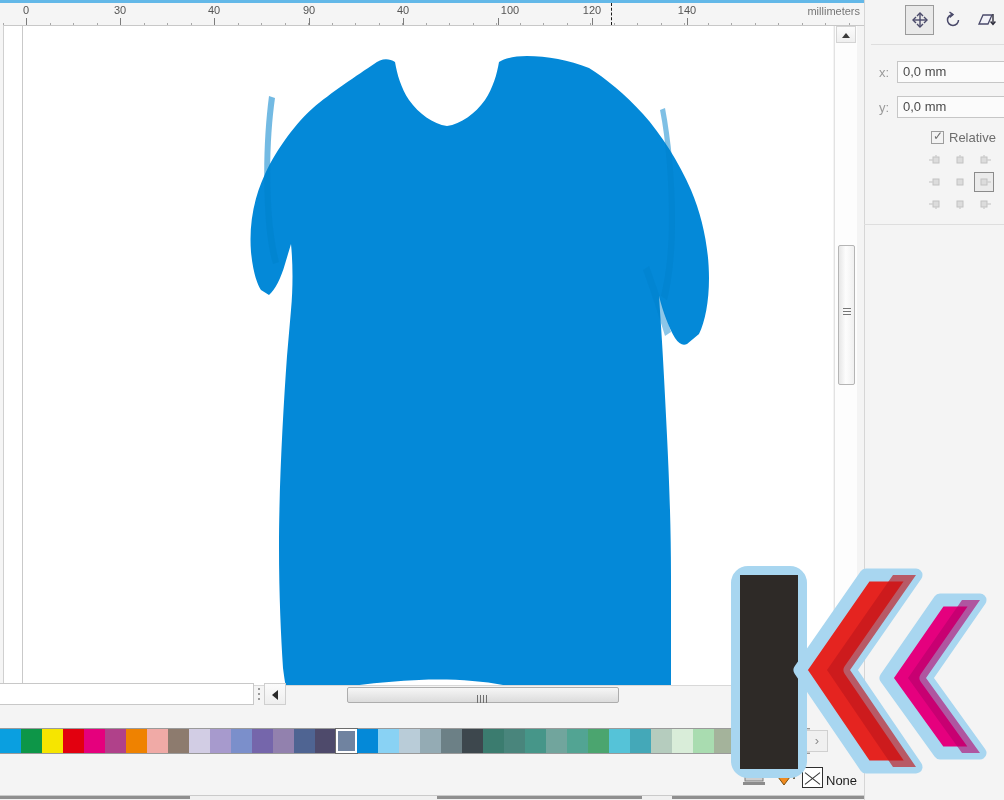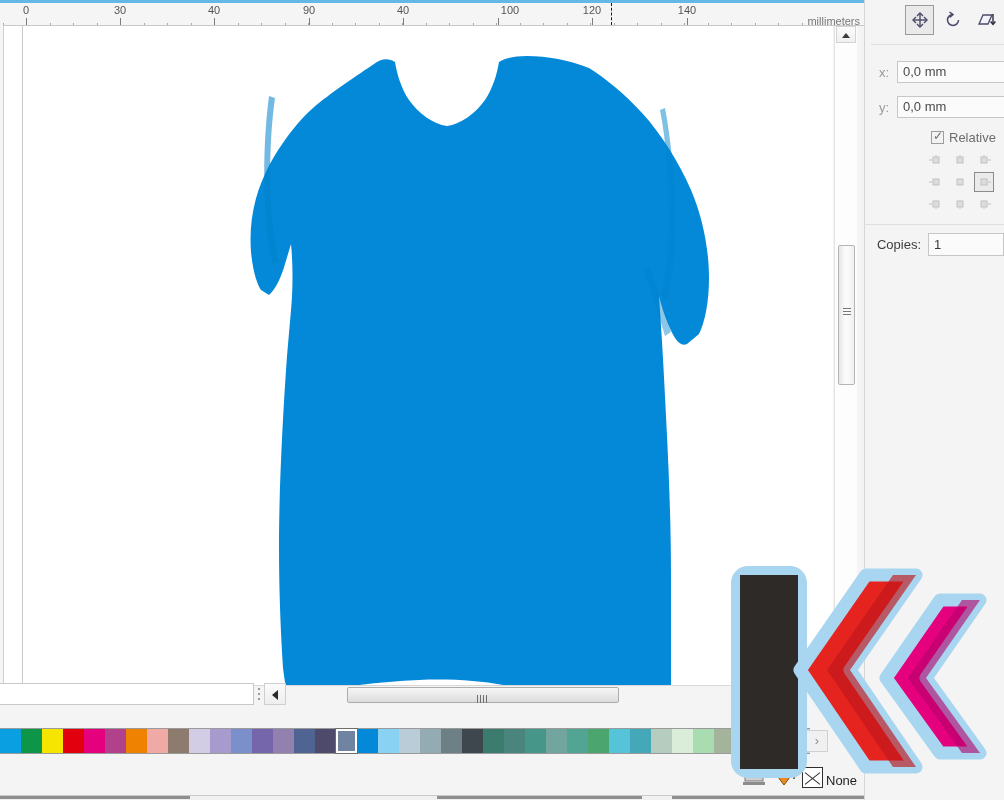--- a/index.html
+++ b/index.html
@@ -40,21 +40,21 @@
     position: absolute; bottom: 0; width: 1px; height: 2px;
     background: #a8a8a8;
   }
   .h-ruler .rlabel {
     position: absolute; top: 1px;
     font-size: 11px; color: #555;
     transform: translateX(-50%);
     white-space: nowrap;
   }
   .h-ruler .unit-label {
-    position: absolute; right: 4px; top: 12px;
+    position: absolute; right: 4px; top: 2px;
     font-size: 11px; color: #777;
   }
   .h-ruler .cursor-marker {
     position: absolute; top: 0; width: 0; height: 22px;
     border-left: 1px dashed #1a1a1a;
   }
 
   
   .v-ruler {
     position: absolute; left: 0; top: 25px;
@@ -655,24 +655,20 @@
         <svg width="16" height="14" viewBox="0 0 16 14">
           <rect x="5" y="4" width="6" height="6" fill="#dcdcdc" stroke="#c2c2c2" stroke-width="1"></rect>
           <line x1="8" y1="10" x2="8" y2="12" stroke="#cfcfcf" stroke-width="1.4"></line>
           <line x1="11" y1="7" x2="15" y2="7" stroke="#cfcfcf" stroke-width="1.4"></line>
         </svg>
       </div>
     </div>
 
   <div class="docker-sep2"></div>
 
-  <div class="copies-row">
-    <div class="copies-label">Copies:</div>
-    <div class="copies-input">1</div>
-  </div>
 
   <svg class="overlay-graphic" viewBox="0 0 274 235">
 
     <rect x="8" y="8" width="62" height="198" rx="10" fill="none" stroke="#a8d6f0" stroke-width="14"></rect>
     <rect x="10" y="10" width="58" height="194" fill="#2e2a27"></rect>
 
     <path d="M186 10 L120 105 L186 202 L136 202 L70 105 L136 10 Z" fill="#e52420" stroke="#a8d6f0" stroke-width="13" stroke-linejoin="round"></path>
     <path d="M186 10 L120 105 L186 202 L163 202 L97 105 L163 10 Z" fill="#c0171c" opacity="0.65"></path>
 
     <path d="M250 35 L196 113 L250 188 L210 188 L156 113 L210 35 Z" fill="#e5007e" stroke="#a8d6f0" stroke-width="13" stroke-linejoin="round"></path>

